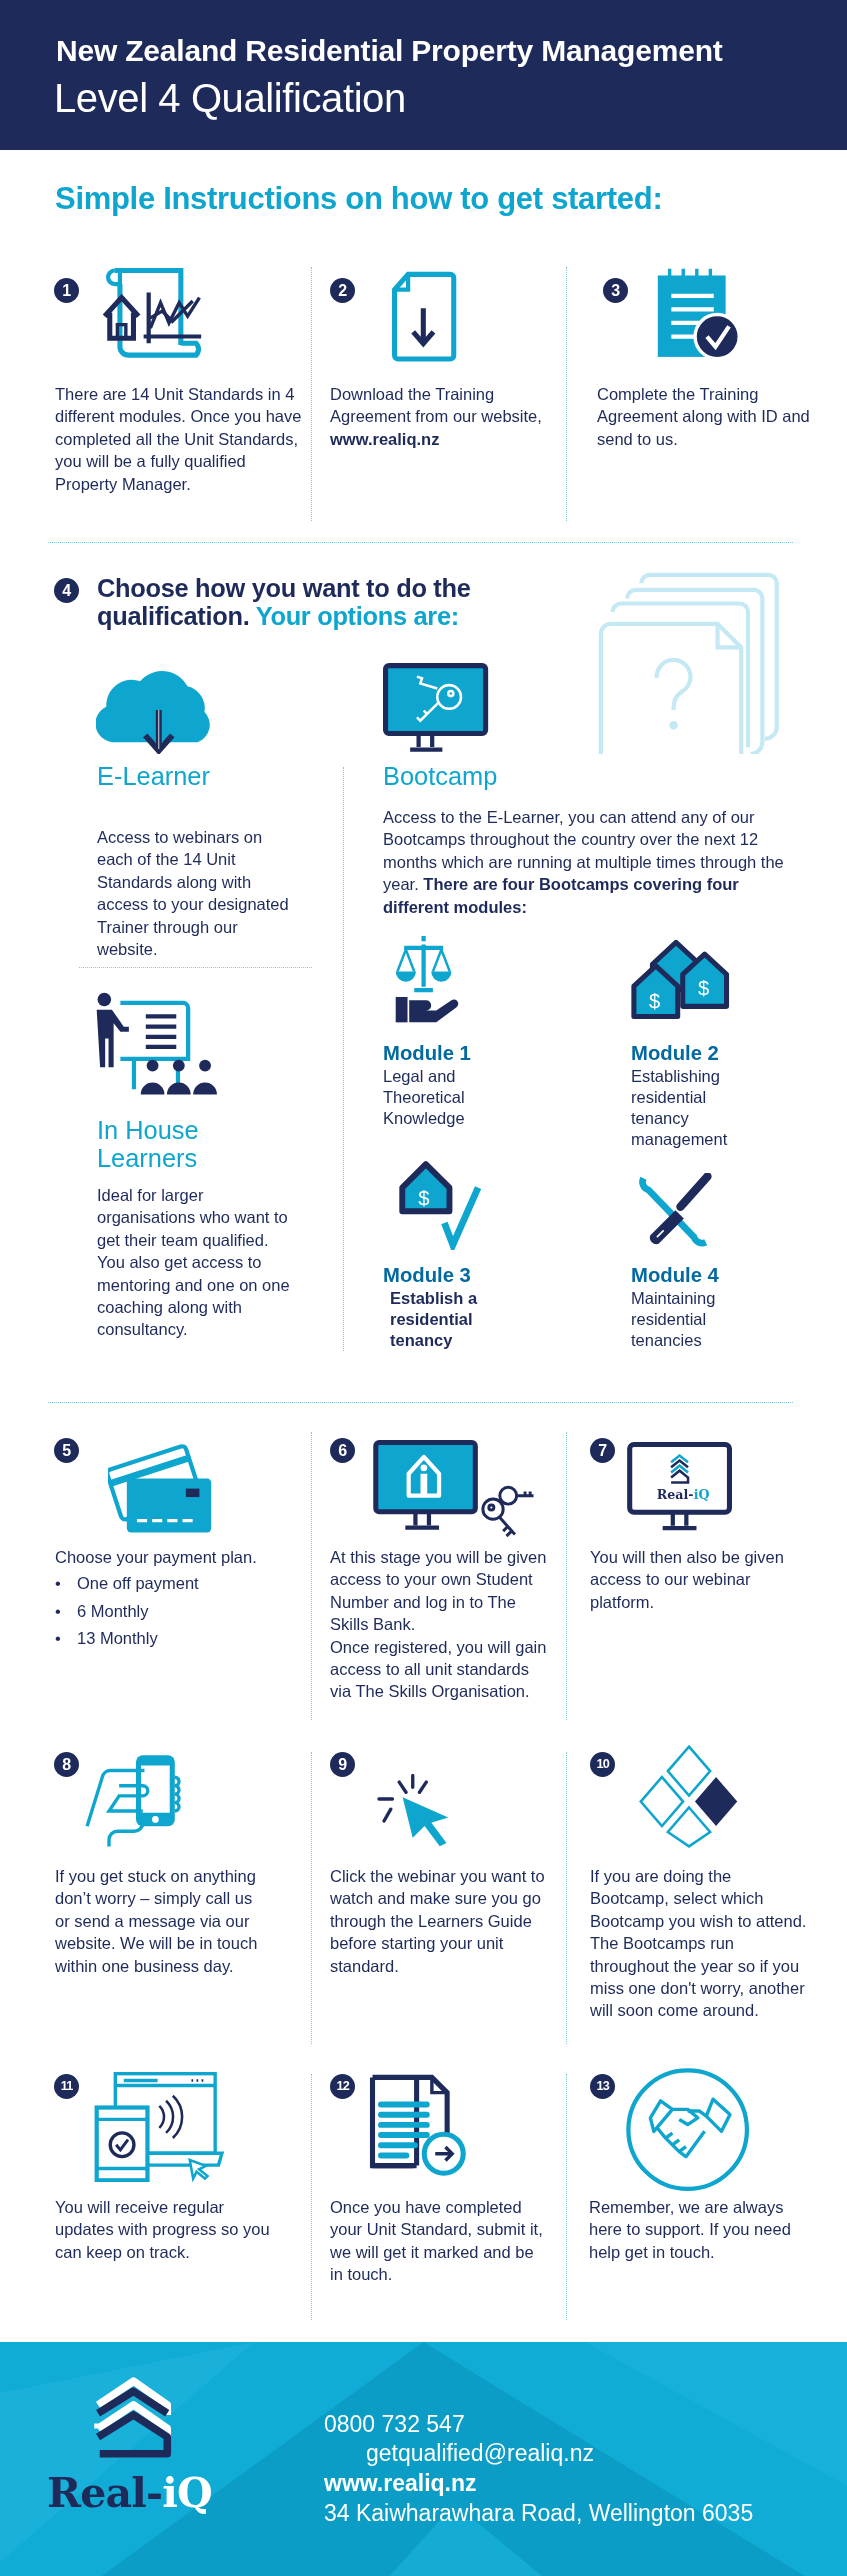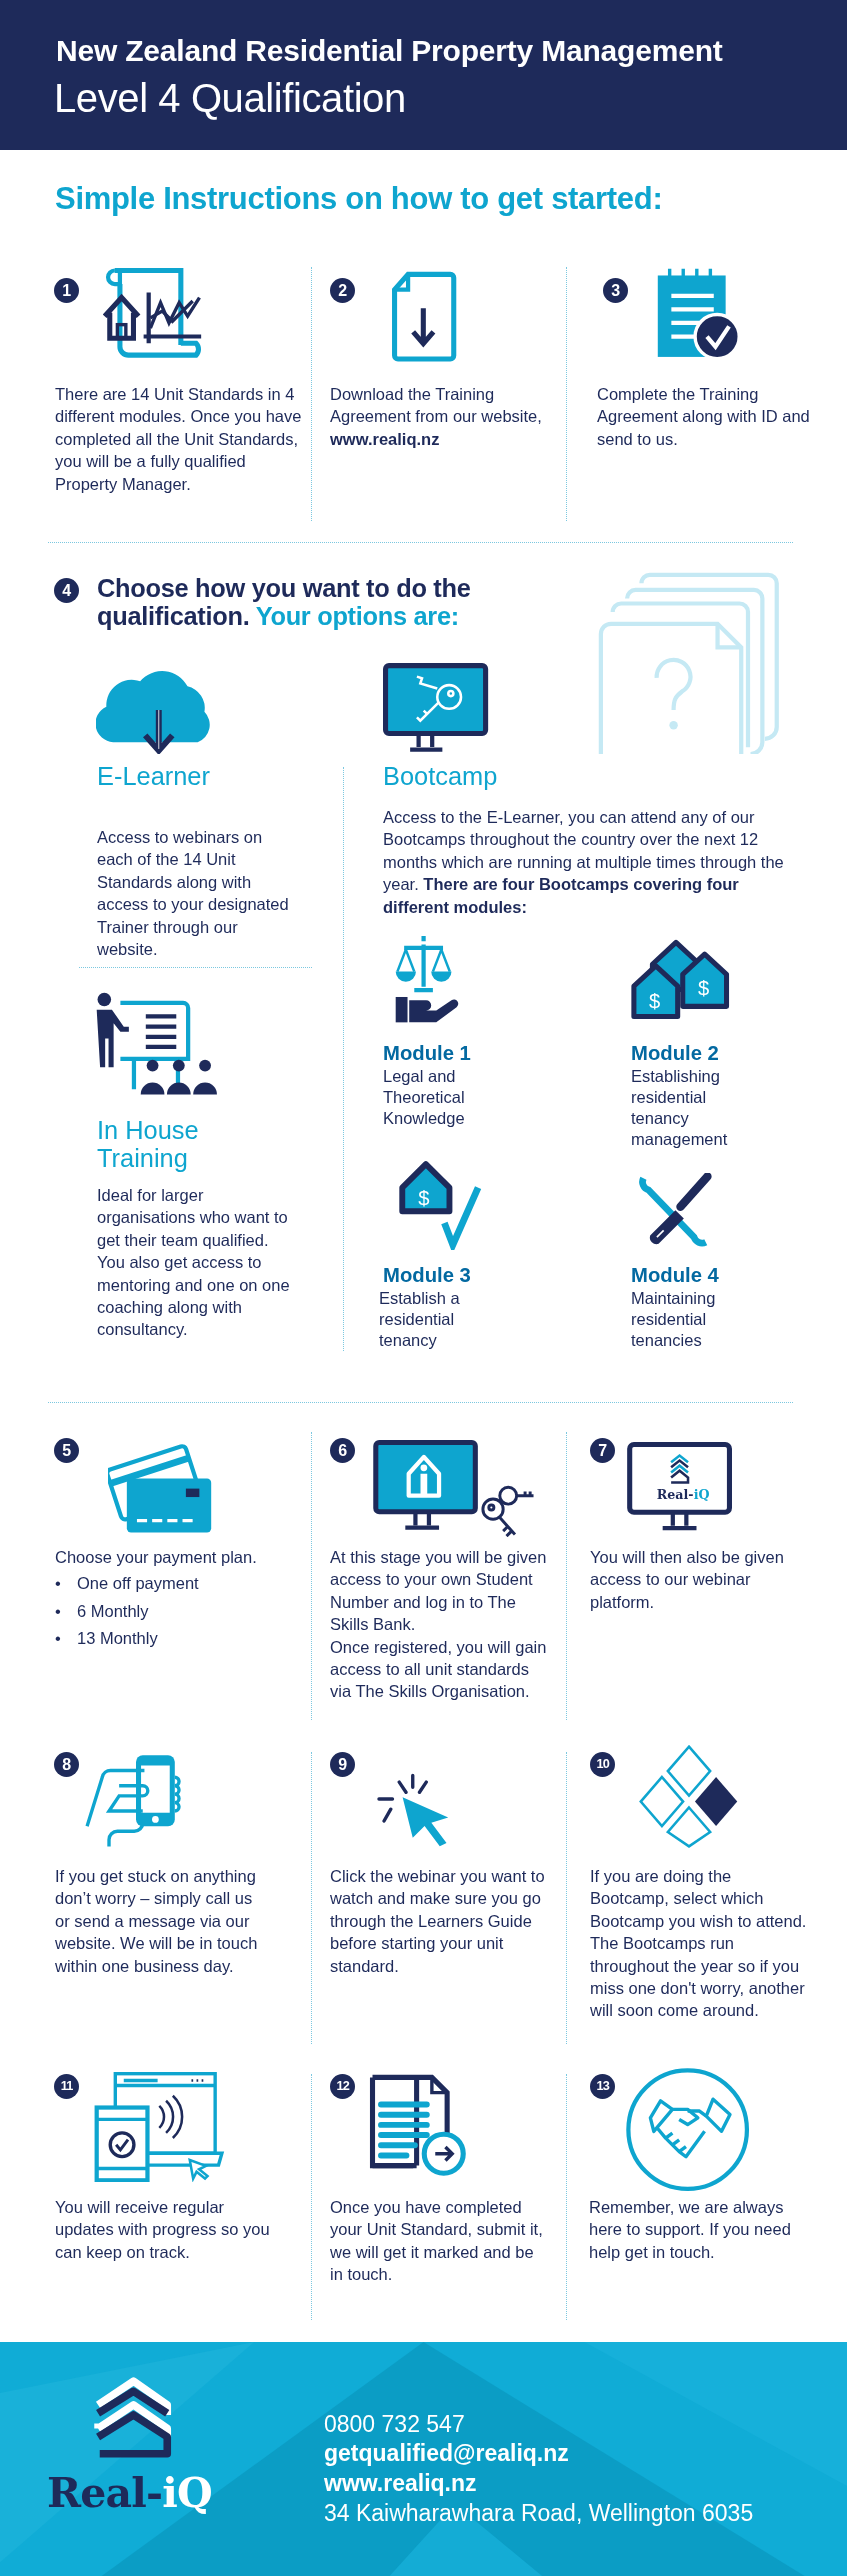--- a/index.html
+++ b/index.html
@@ -125,21 +125,21 @@
       <circle cx="68" cy="88" r="7"></circle>
         <path d="M54 122 a14 14 0 0 1 28 0 z"></path>
       <circle cx="99" cy="88" r="7"></circle>
         <path d="M85 122 a14 14 0 0 1 28 0 z"></path>
       <circle cx="130" cy="88" r="7"></circle>
         <path d="M116 122 a14 14 0 0 1 28 0 z"></path>
     </g>
   </svg>
   <div class="opt-title" style="left:97px;top:1116px;">
     <div>In House</div>
-    <div>Training</div>
+    <div>Learners</div>
   </div>
   <div class="txt" style="left:97px;top:1184px;width:203px;">Ideal for larger organisations who want to get their team qualified. You also get access to mentoring and one on one coaching along with consultancy.</div>
 
   <div class="vdiv" style="left:343px;top:767px;height:584px;"></div>
 
   <svg class="icon" style="left:383px;top:663px;" width="106" height="90" viewBox="0 0 125 106">
     <rect x="3" y="3" width="118" height="80" rx="4" fill="#0ea5cf" stroke="#1e2a5a" stroke-width="6"></rect>
     <path d="M42 83 v16 M58 83 v16 M32 102 h38" stroke="#1e2a5a" stroke-width="5"></path>
     <g fill="none" stroke="#ffffff" stroke-width="3">
       <circle cx="78" cy="40" r="14"></circle>
@@ -176,21 +176,21 @@
   </svg>
   <div class="mod-title" style="left:631px;top:1042px;">Module 2</div>
   <div class="mod-desc" style="left:631px;top:1066px;width:136px;">Establishing residential tenancy management</div>
 
   <svg class="icon" style="left:392px;top:1159px;" width="93" height="91" viewBox="0 0 110 108">
     <path d="M12 34 L40 6 L68 34 v28 h-56 z" fill="#0ea5cf" stroke="#1e2a5a" stroke-width="7" stroke-linejoin="round"></path>
     <text x="31" y="54" fill="#ffffff" font-size="24" font-family="Liberation Sans, sans-serif">$</text>
     <path d="M62 76 L72 102 L102 34" fill="none" stroke="#0ea5cf" stroke-width="8"></path>
   </svg>
   <div class="mod-title" style="left:383px;top:1264px;">Module 3</div>
-  <div class="mod-desc" style="left:379px;top:1288px;width:127px;">Establish a residential tenancy</div>
+  <div class="mod-desc" style="left:390px;top:1288px;width:127px;font-weight:bold;">Establish a residential tenancy</div>
 
   <svg class="icon" style="left:635px;top:1173px;" width="80" height="76" viewBox="0 0 95 90">
     <path d="M10 6 a10 10 0 0 0 6 14 L70 76 a10 10 0 0 0 14 6" fill="none" stroke="#0ea5cf" stroke-width="8"></path>
     <path d="M86 4 L54 40" stroke="#1e2a5a" stroke-width="10" stroke-linecap="round"></path>
     <path d="M48 44 L18 74 a8 8 0 0 0 10 10 l30 -30 z" fill="#1e2a5a"></path>
     <path d="M26 76 l8 -8" stroke="#fff" stroke-width="2"></path>
   </svg>
   <div class="mod-title" style="left:631px;top:1264px;">Module 4</div>
   <div class="mod-desc" style="left:631px;top:1288px;width:127px;">Maintaining residential tenancies</div>
 </div>
@@ -351,17 +351,17 @@
     <path d="M460 276 L520 210 L560 210 L640 276 z" fill="#18b2dc" opacity="0.7"></path>
   </svg>
   <svg style="position:absolute;left:93px;top:34px;" width="81" height="83" viewBox="0 0 96 98">
     <path d="M6 34 L48 6 L88 34 v12" fill="none" stroke="#ffffff" stroke-width="9" stroke-linejoin="round"></path>
     <path d="M6 44 L48 18 L88 44" fill="none" stroke="#1e2a5a" stroke-width="9" stroke-linejoin="round"></path>
     <path d="M6 56 L6 62 M6 62 L48 34 L88 62 v10" fill="none" stroke="#ffffff" stroke-width="9" stroke-linejoin="round"></path>
     <path d="M6 72 L48 46 L88 72 v20 h-80" fill="none" stroke="#1e2a5a" stroke-width="9" stroke-linejoin="round"></path>
   </svg>
   <div class="logo-text"><span style="color:#1e2a5a">Real-</span><span>iQ</span></div>
   <div class="contact" style="top:69px;">0800 732 547</div>
-  <div class="contact" style="top:98px;font-weight:bold;">getqualified@realiq.nz</div>
+  <div class="contact" style="top:98px;font-weight:normal;margin-left:42px;">getqualified@realiq.nz</div>
   <div class="contact" style="top:128px;font-weight:bold;">www.realiq.nz</div>
   <div class="contact" style="top:158px;">34 Kaiwharawhara Road, Wellington 6035</div>
 </div>
 
 
 </body></html>

